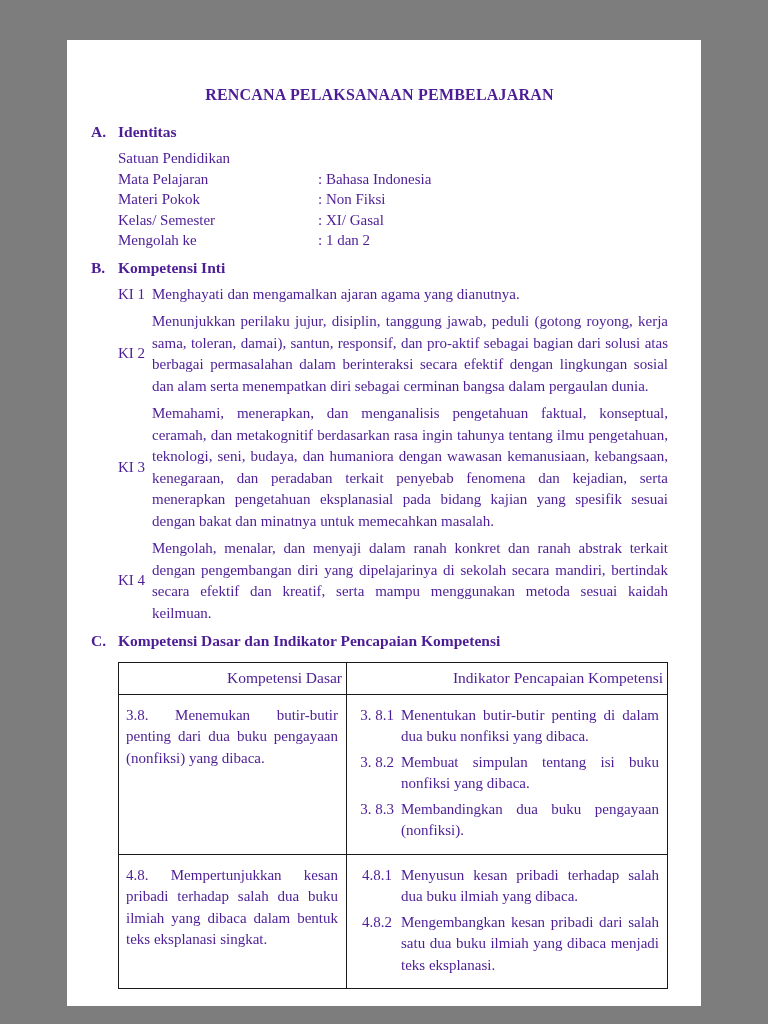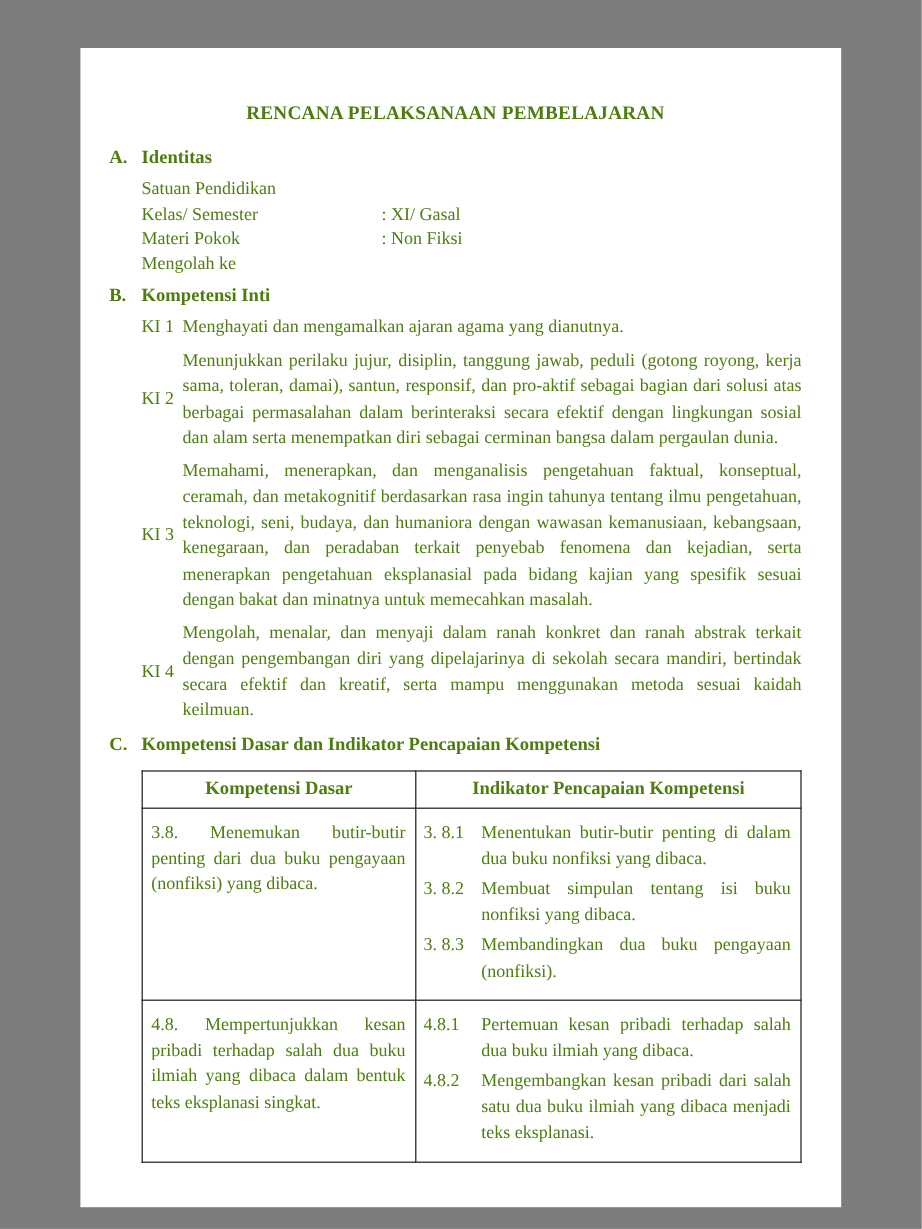--- a/index.html
+++ b/index.html
@@ -17,21 +17,21 @@
     justify-content: center;
     align-items: flex-start;
     overflow: hidden;
   }
   .page {
     background: #ffffff;
     width: 634px;
     height: 966px;
     margin-top: 40px;
     padding: 44px 33px 0 24px;
-    color: #4d7c0f;
+    color: #4c1d95;
     font-size: 15px;
     line-height: 1.43;
   }
   .doc-title {
     text-align: center;
     font-weight: bold;
     font-size: 16px;
     letter-spacing: 0.2px;
     margin-bottom: 14px;
   }
@@ -62,33 +62,33 @@
     width: 550px;
     margin-top: 10px;
     table-layout: fixed;
   }
   .kd-table th, .kd-table td {
     border: 1.5px solid #1a1a1a;
     vertical-align: top;
   }
   .kd-table th {
     font-size: 15.5px;
-    font-weight: bold;
-    text-align: center;
+    font-weight: normal;
+    text-align: right;
     padding: 4px 4px;
   }
   .col-kd { width: 228px; }
   .kd-cell {
     padding: 10px 8px 8px 7px;
     text-align: justify;
     line-height: 21.5px;
   }
   .ind-cell { padding: 10px 8px 8px 6px; }
   .ind-item { display: flex; line-height: 21.5px; margin-bottom: 4px; }
-  .ind-code { width: 48px; flex: 0 0 48px; }
+  .ind-code { width: 48px; flex: 0 0 48px; text-align: center; }
   .ind-text { flex: 1; text-align: justify; }
   .row-tall td { height: 150px; }
   .row-mid td { height: 112px; }
 </style>
 </head>
 <body>
 
 <div class="canvas">
   <div class="page">
 
@@ -96,29 +96,34 @@
 
     <div class="sec-head">
       <span class="sec-label">A.</span>
       <span>Identitas</span>
     </div>
     <div class="identitas-list indent">
       <div class="id-row">
         <span class="id-label">Satuan Pendidikan</span>
       </div>
       <div class="id-row">
+        <span class="id-label">Mata Pelajaran</span>
+        <span class="id-value">: Bahasa Indonesia</span>
+      </div>
+      <div class="id-row">
+        <span class="id-label">Materi Pokok</span>
+        <span class="id-value">: Non Fiksi</span>
+      </div>
+      <div class="id-row">
         <span class="id-label">Kelas/ Semester</span>
         <span class="id-value">: XI/ Gasal</span>
       </div>
       <div class="id-row">
-        <span class="id-label">Materi Pokok</span>
-        <span class="id-value">: Non Fiksi</span>
-      </div>
-      <div class="id-row">
         <span class="id-label">Mengolah ke</span>
+        <span class="id-value">: 1 dan 2</span>
       </div>
       <div class="id-row">
       </div>
     </div>
 
     <div class="sec-head">
       <span class="sec-label">B.</span>
       <span>Kompetensi Inti</span>
     </div>
     <div class="ki-list indent">
@@ -172,21 +177,21 @@
               <span class="ind-code">3. 8.3</span>
               <span class="ind-text">Membandingkan dua buku pengayaan (nonfiksi).</span>
             </div>
           </td>
         </tr>
         <tr class="row-mid">
           <td class="kd-cell">4.8. Mempertunjukkan kesan pribadi terhadap salah dua buku ilmiah yang dibaca dalam bentuk teks eksplanasi singkat.</td>
           <td class="ind-cell">
             <div class="ind-item">
               <span class="ind-code">4.8.1</span>
-              <span class="ind-text">Pertemuan kesan pribadi terhadap salah dua buku ilmiah yang dibaca.</span>
+              <span class="ind-text">Menyusun kesan pribadi terhadap salah dua buku ilmiah yang dibaca.</span>
             </div>
             <div class="ind-item">
               <span class="ind-code">4.8.2</span>
               <span class="ind-text">Mengembangkan kesan pribadi dari salah satu dua buku ilmiah yang dibaca menjadi teks eksplanasi.</span>
             </div>
           </td>
         </tr>
       </tbody>
     </table>
 

